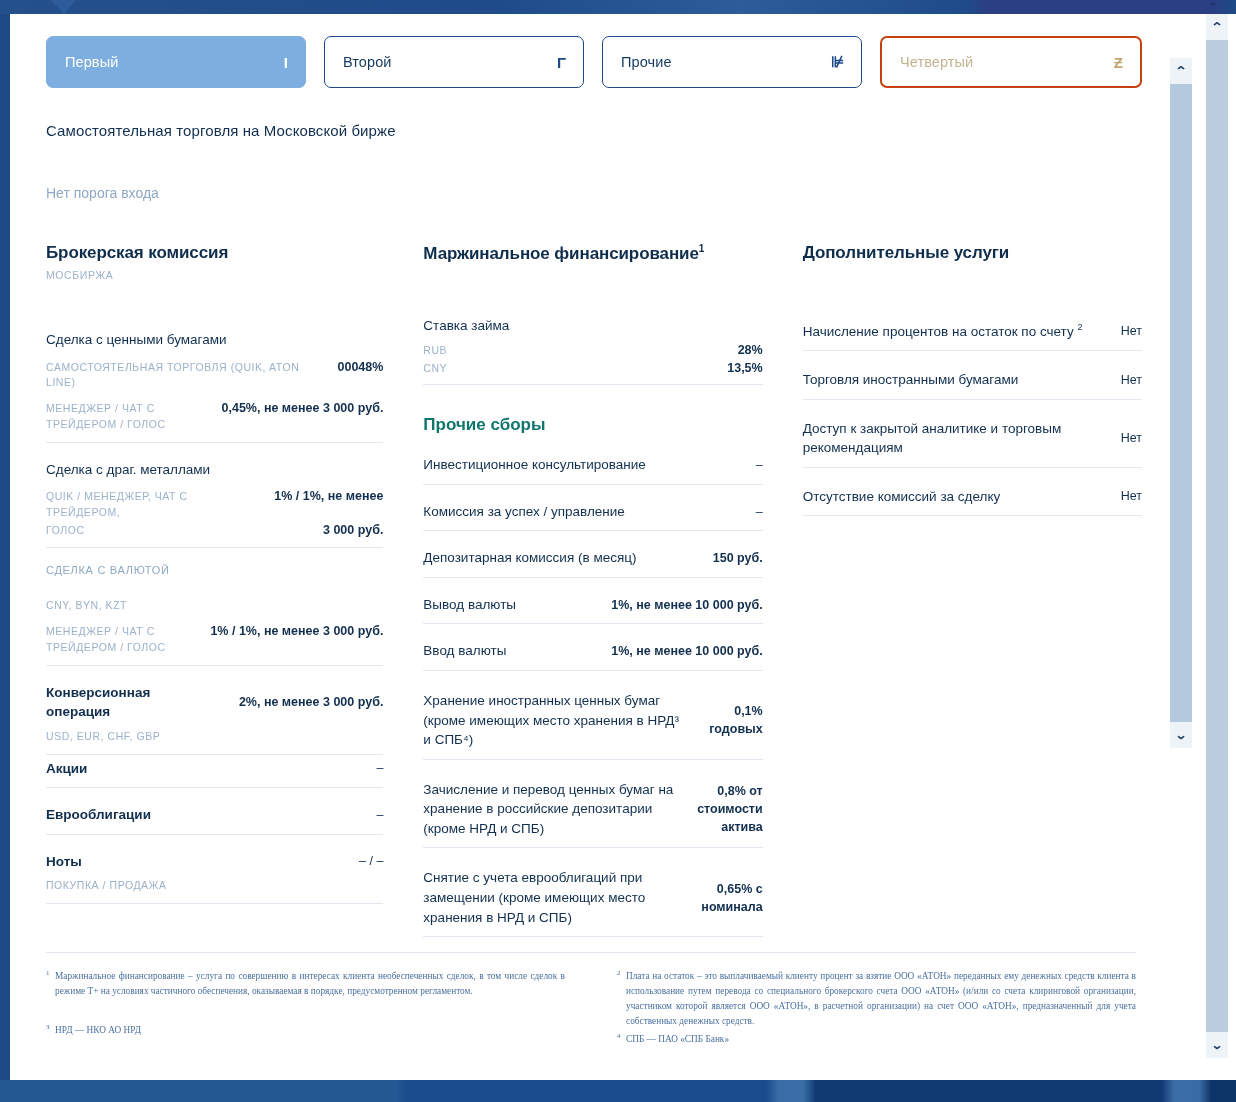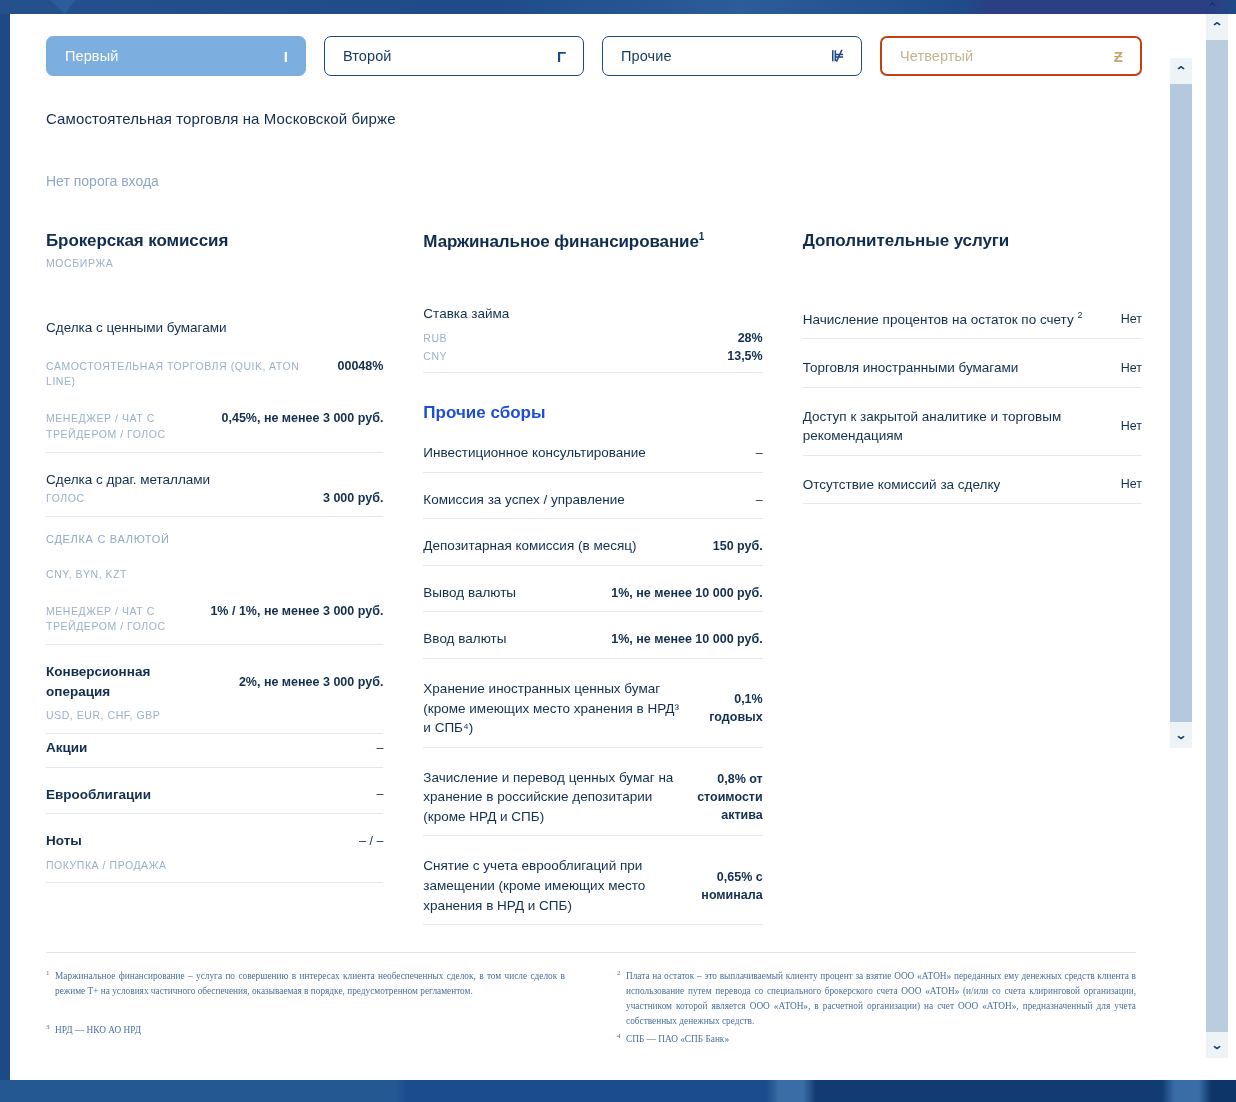--- a/index.html
+++ b/index.html
@@ -83,21 +83,21 @@
   }
 
   
   .tab-row {
     display: flex;
     gap: 18px;
     margin-bottom: 34px;
   }
   .tab {
     flex: 1 1 0;
-    height: 40px;
+    height: 52px;
     border-radius: 7px;
     display: flex;
     align-items: center;
     justify-content: space-between;
     padding: 0 18px;
     font-size: 14.5px;
     cursor: pointer;
     background: #ffffff;
     user-select: none;
   }
@@ -192,21 +192,21 @@
     line-height: 1.45;
   }
   .row-value.thin { font-weight: 400; }
   .row-value.wrap { white-space: normal; max-width: 86px; }
 
   .sub-line {
     display: flex;
     justify-content: space-between;
     align-items: baseline;
     gap: 10px;
-    margin-top: 21px;
+    margin-top: 10px;
   }
   .sub-label {
     font-size: 10.5px;
     color: #9bb1c9;
     letter-spacing: .55px;
     line-height: 1.5;
   }
   .sub-value {
     font-size: 12.5px;
     color: #122f4f;
@@ -237,21 +237,21 @@
   }
   .mini-rate .v {
     font-size: 12.5px;
     color: #122f4f;
     font-weight: 700;
   }
 
   .section-head {
     font-size: 17px;
     font-weight: 700;
-    color: #1d4ed8;
+    color: #0f766e;
     padding-top: 30px;
     padding-bottom: 20px;
   }
 
   
   .footnotes {
     position: absolute;
     left: 36px;
     top: 938px;
     width: 1090px;
@@ -364,20 +364,24 @@
               <span class="sub-value">00048%</span>
             </div>
             <div class="sub-line">
               <span class="sub-label">МЕНЕДЖЕР / ЧАТ С ТРЕЙДЕРОМ / ГОЛОС</span>
               <span class="sub-value">0,45%, не менее 3 000 руб.</span>
             </div>
           </div>
 
           <div class="row" style="padding-top:17px;">
             <div class="row-title">Сделка с драг. металлами</div>
+            <div class="sub-line">
+              <span class="sub-label">QUIK / МЕНЕДЖЕР, ЧАТ С ТРЕЙДЕРОМ,</span>
+              <span class="sub-value">1% / 1%, не менее</span>
+            </div>
             <div class="sub-line" style="margin-top:2px;">
               <span class="sub-label">ГОЛОС</span>
               <span class="sub-value">3 000 руб.</span>
             </div>
           </div>
 
           <div class="caps-header">СДЕЛКА С ВАЛЮТОЙ</div>
 
           <div class="row" style="padding-top:0;">
             <div class="sub-label">CNY, BYN, KZT</div>

